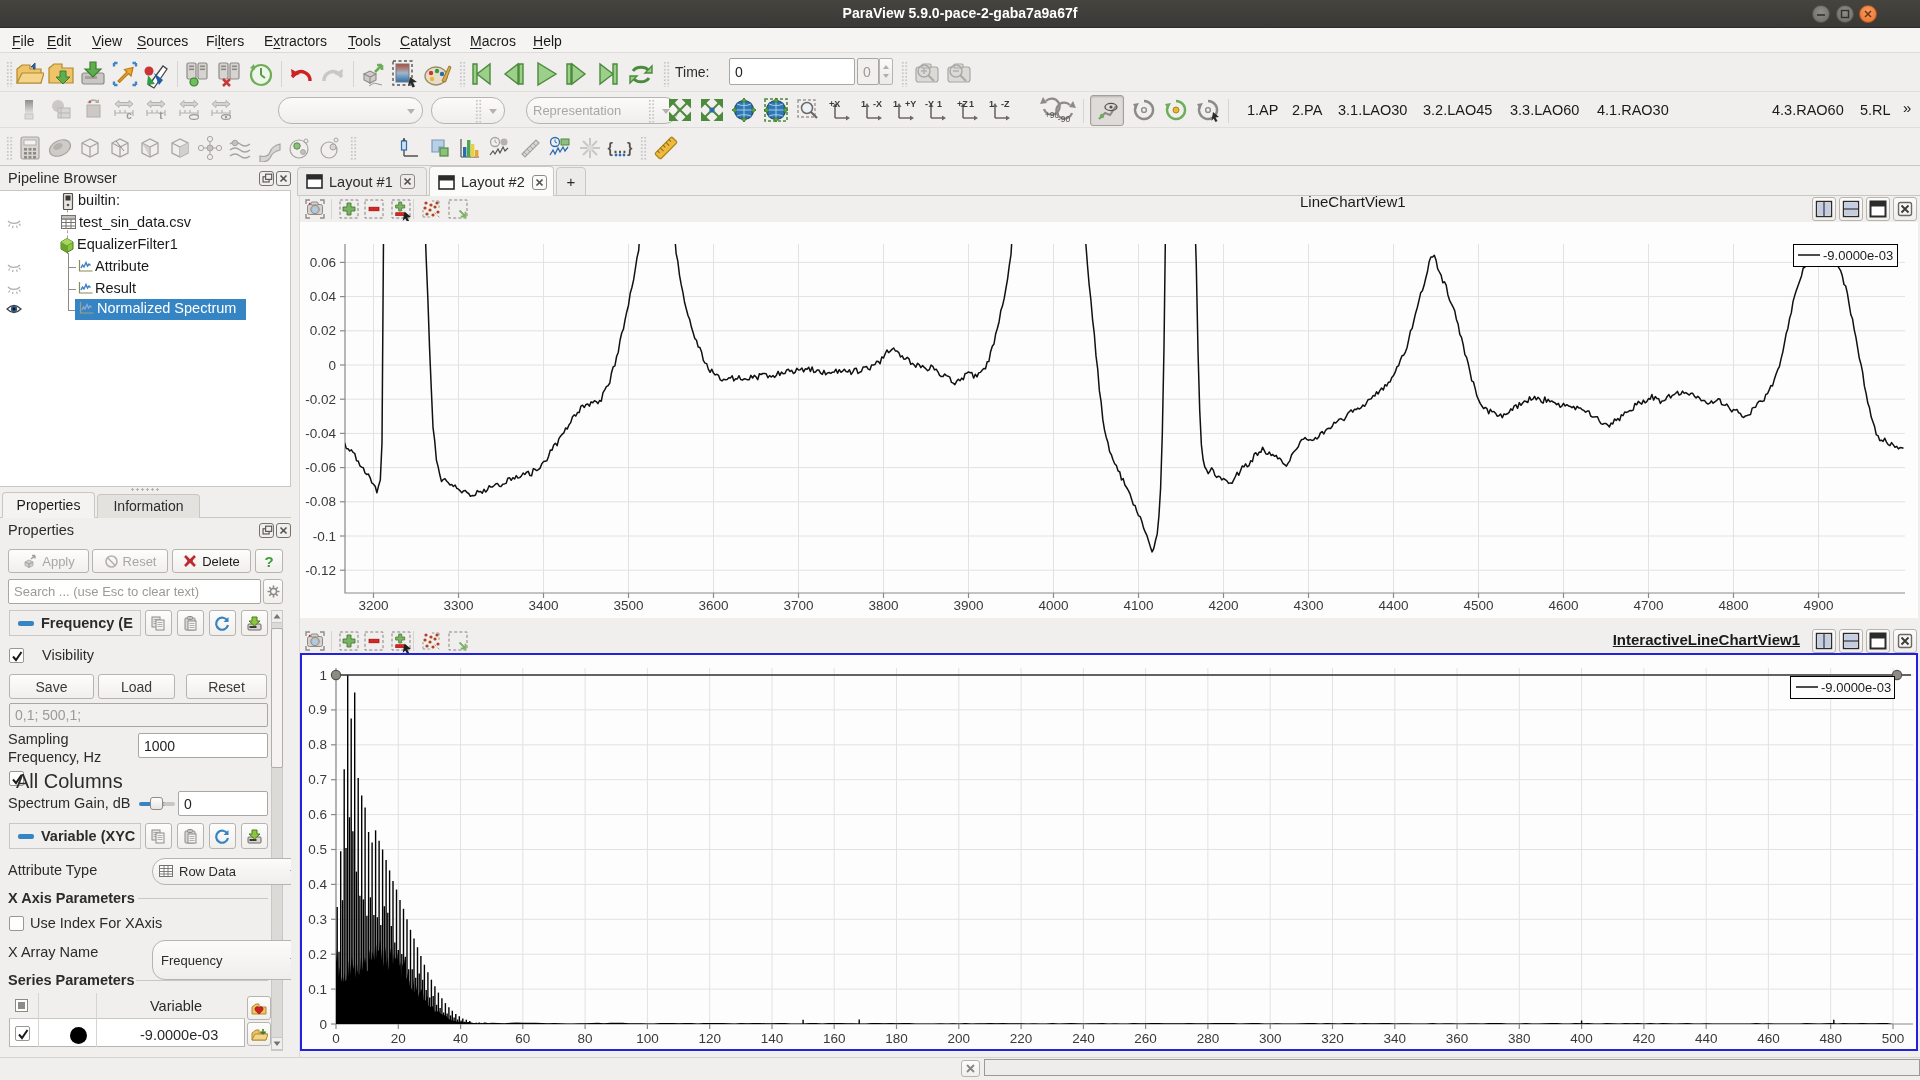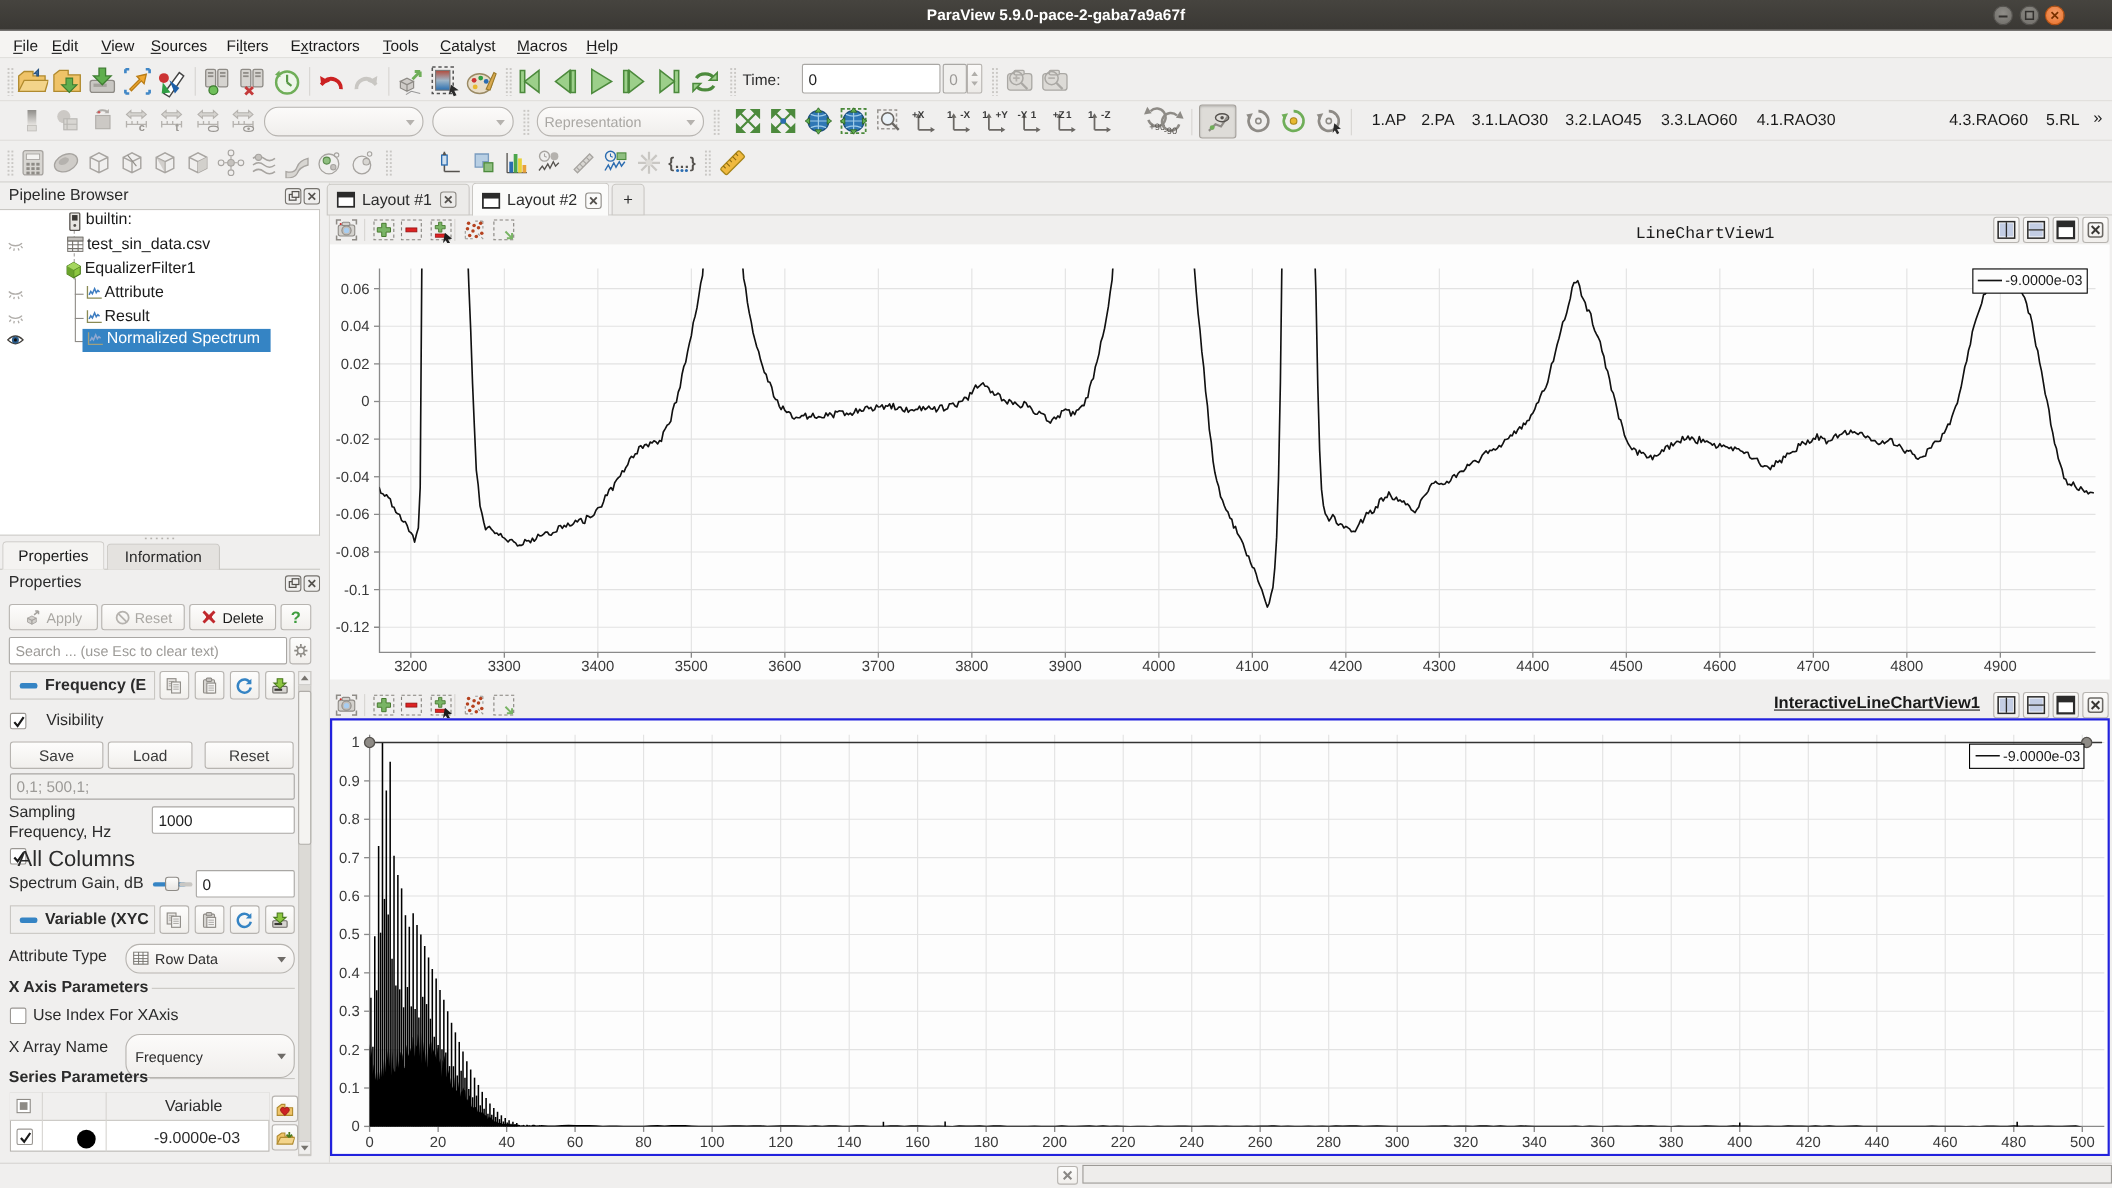--- a/index.html
+++ b/index.html
@@ -6,21 +6,21 @@
 .a{position:absolute;}
 .tbtn{position:absolute;display:flex;align-items:center;justify-content:center;}
 .grip{position:absolute;width:7px;background-image:radial-gradient(circle,#c9c7c4 1px,rgba(0,0,0,0) 1.1px);background-size:3.5px 3.5px;background-position:0 0;}
 .vsep{position:absolute;width:1px;background:#d6d4d1;}
 .btn{position:absolute;border:1px solid #b7b4b0;border-radius:3px;background:linear-gradient(#fdfdfc,#f1efec);display:flex;align-items:center;justify-content:center;font-size:13px;color:#3a3a3a;}
 .btn.dis{color:#a9a7a3;}
 .inp{position:absolute;border:1px solid #a9a7a4;border-radius:2px;background:#fff;font-size:13px;color:#222;display:flex;align-items:center;padding-left:5px;}
 .inp.dis{background:#f1f0ee;color:#9c9a97;}
 .cb{position:absolute;width:15px;height:15px;border:1px solid #9a9793;border-radius:2px;background:#fff;}
 .lbl{position:absolute;font-size:13px;color:#2b2b2b;white-space:nowrap;}
-.combo{position:absolute;border:1px solid #b7b4b0;border-radius:13px;background:linear-gradient(#fcfbfa,#f0eeec);display:flex;align-items:center;font-size:13px;color:#2b2b2b;padding-left:6px;}
+.combo{position:absolute;border:1px solid #b7b4b0;border-radius:13px;background:linear-gradient(#fcfbfa,#f0eeec);display:flex;align-items:center;font-size:13px;color:#2b2b2b;padding-left:6px;margin-left:38px;}
 .combo .arr{position:absolute;right:7px;top:50%;margin-top:-2px;width:0;height:0;border-left:4px solid transparent;border-right:4px solid transparent;border-top:5px solid #6e6b67;}
 .combo.dis{color:#a9a7a3;}
 .combo.dis .arr{border-top-color:#b5b2ae;}
 svg{display:block;}
 </style></head><body>
 
 <div class="a" style="left:0;top:0;width:1920px;height:28px;background:linear-gradient(#46443f,#3a3834);border-bottom:1px solid #2e2c29;">
  <div class="a" style="left:0;top:0;width:1920px;height:28px;text-align:center;line-height:27px;color:#fff;font-weight:bold;font-size:14px;">ParaView 5.9.0-pace-2-gaba7a9a67f</div>
  <div class="a" style="left:1812px;top:5px;width:18px;height:18px;border-radius:50%;background:radial-gradient(circle at 50% 38%,#8f8d88,#6d6b66);border:1px solid #55534f;">
       <svg width="16" height="16" viewBox="0 0 16 16">
@@ -974,21 +974,21 @@
       <circle cx="19" cy="15" r="1.6" fill="#b5421f"></circle>
       <circle cx="18" cy="6" r="1.6" fill="#b5421f"></circle>
     </svg>
   </div>
 <div class="tbtn" style="left:446px;top:197px;width:24px;height:24px;">
     <svg width="24" height="24" viewBox="0 0 24 24">
       <rect x="3" y="3" width="18" height="18" fill="none" stroke="#85827d" stroke-width="1" stroke-dasharray="3 2.2"></rect>
       <path d="M13.5 13.5 l6 6 M19.5 14.8 v4.7 h-4.7" stroke="#79b465" stroke-width="1.8" fill="none"></path>
     </svg>
   </div>
-<div class="a" style="left:1300px;top:204px;width:500px;text-align:center;font-size:15px;font-weight:normal;text-decoration:none;color:#1a1a1a;font-family:Liberation Mono, monospace;">LineChartView1</div>
+<div class="a" style="left:1300px;top:193px;width:500px;text-align:left;font-size:15px;font-weight:normal;text-decoration:none;color:#1a1a1a;">LineChartView1</div>
 <div class="btn" style="left:1812px;top:197px;width:24px;height:24px;background:linear-gradient(#fcfbfa,#f1efec);">
     <svg width="20" height="20" viewBox="0 0 20 20">
       <rect x="2.5" y="2.5" width="15" height="15" fill="#fff" stroke="#2b2b2b" stroke-width="1.4"></rect>
       <rect x="4" y="4" width="5.6" height="12" fill="#c3cde4"></rect>
       <rect x="10.4" y="4" width="5.6" height="12" fill="#c3cde4"></rect>
       <path d="M10 3 v14" stroke="#2b2b2b" stroke-width="1.2"></path>
     </svg>
   </div>
 <div class="btn" style="left:1839px;top:197px;width:24px;height:24px;background:linear-gradient(#fcfbfa,#f1efec);">
     <svg width="20" height="20" viewBox="0 0 20 20">

